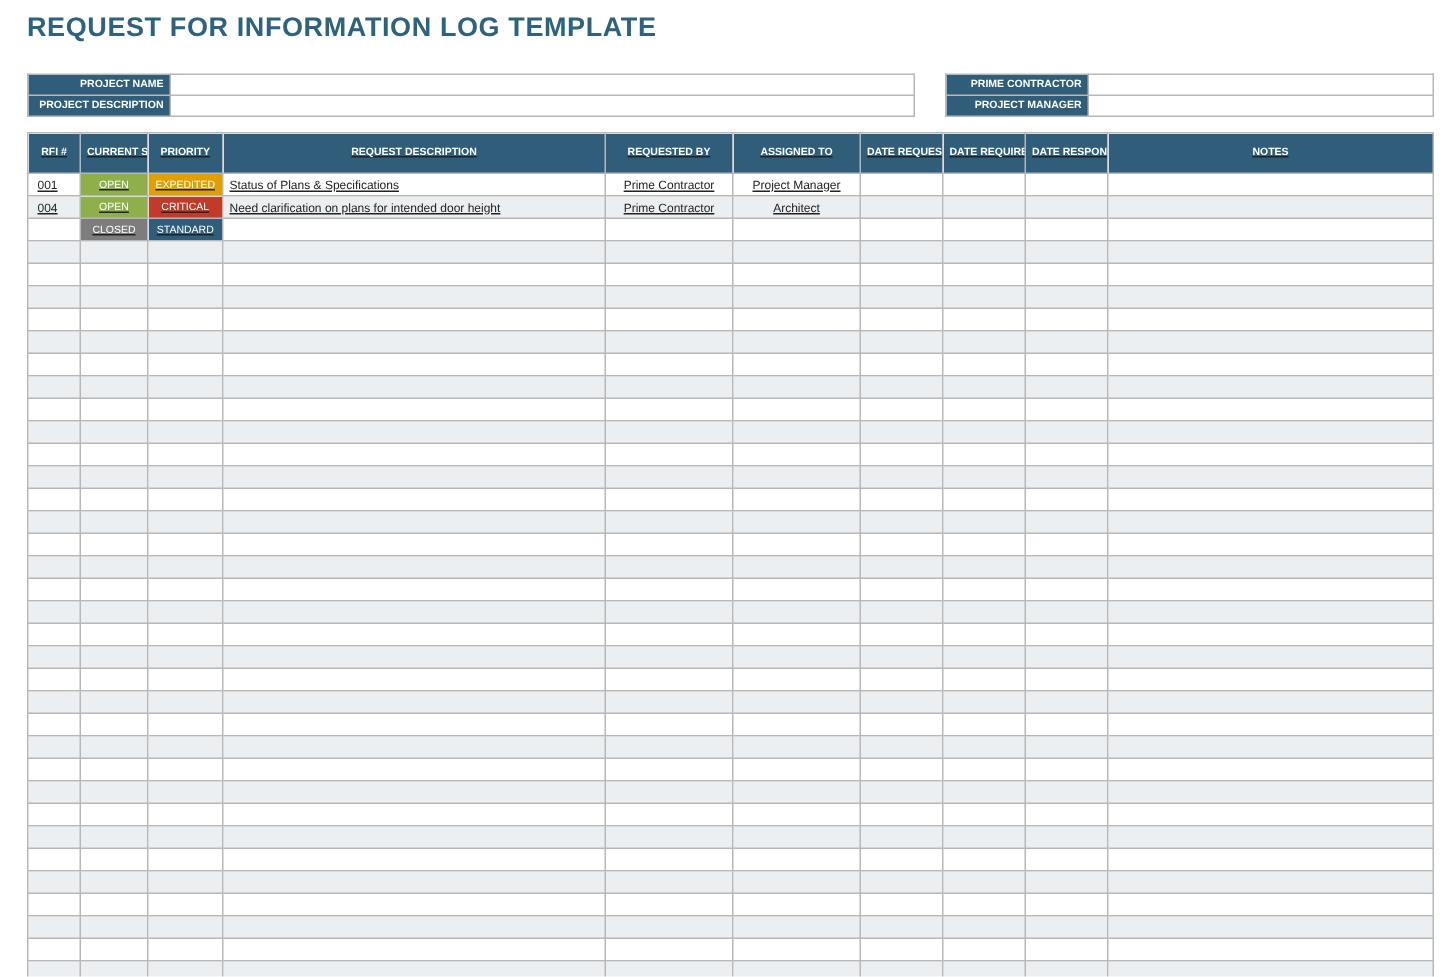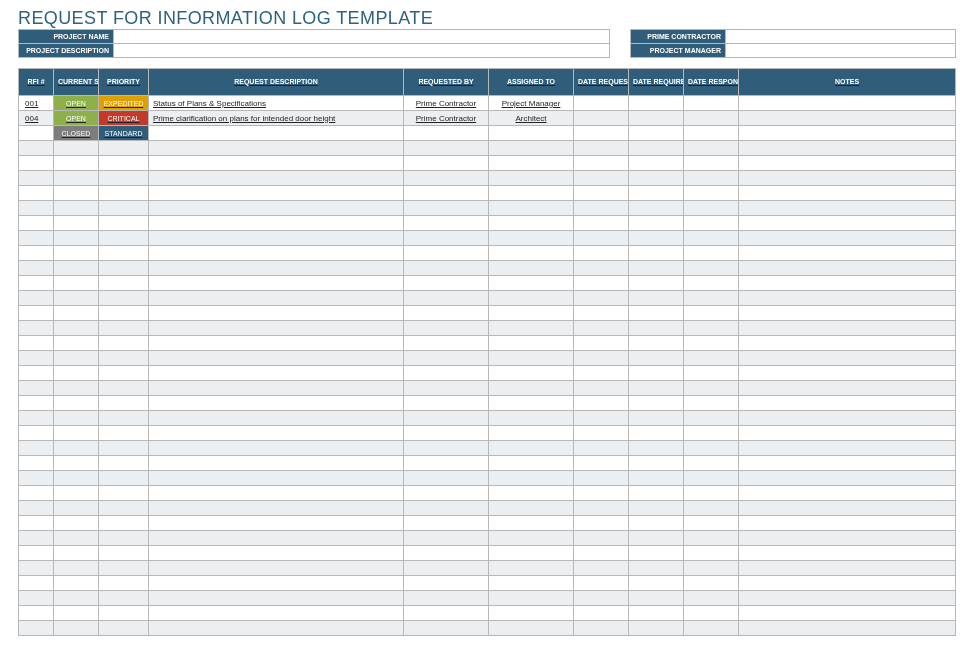--- a/index.html
+++ b/index.html
@@ -12,23 +12,23 @@
   }
   .page {
     width: 960px;
     height: 651px;
     padding: 6px 6px 0 18px;
     box-sizing: border-box;
   }
   .title {
     color: #2d637f;
     font-size: 18px;
-    font-weight: 400;
+    font-weight: 700;
     letter-spacing: 0.4px;
-    margin: 2px 0 0 0;
+    margin: 2px 0 20px 0;
   }
   .meta {
     width: 938px;
     border-collapse: collapse;
     table-layout: fixed;
   }
   .meta td {
     border: 1px solid #b7b7b7;
     height: 13px;
     padding: 0;
@@ -164,21 +164,21 @@
           <td class="c-assn">Project Manager</td>
           <td></td>
           <td></td>
           <td></td>
           <td></td>
         </tr>
         <tr class="alt">
           <td class="c-rfi">004</td>
           <td class="c-stat status-OPEN">OPEN</td>
           <td class="c-prio prio-CRITICAL">CRITICAL</td>
-          <td class="c-desc">Prime clarification on plans for intended door height</td>
+          <td class="c-desc">Need clarification on plans for intended door height</td>
           <td class="c-reqby">Prime Contractor</td>
           <td class="c-assn">Architect</td>
           <td></td>
           <td></td>
           <td></td>
           <td></td>
         </tr>
         <tr>
           <td class="c-rfi"></td>
           <td class="c-stat status-CLOSED">CLOSED</td>

